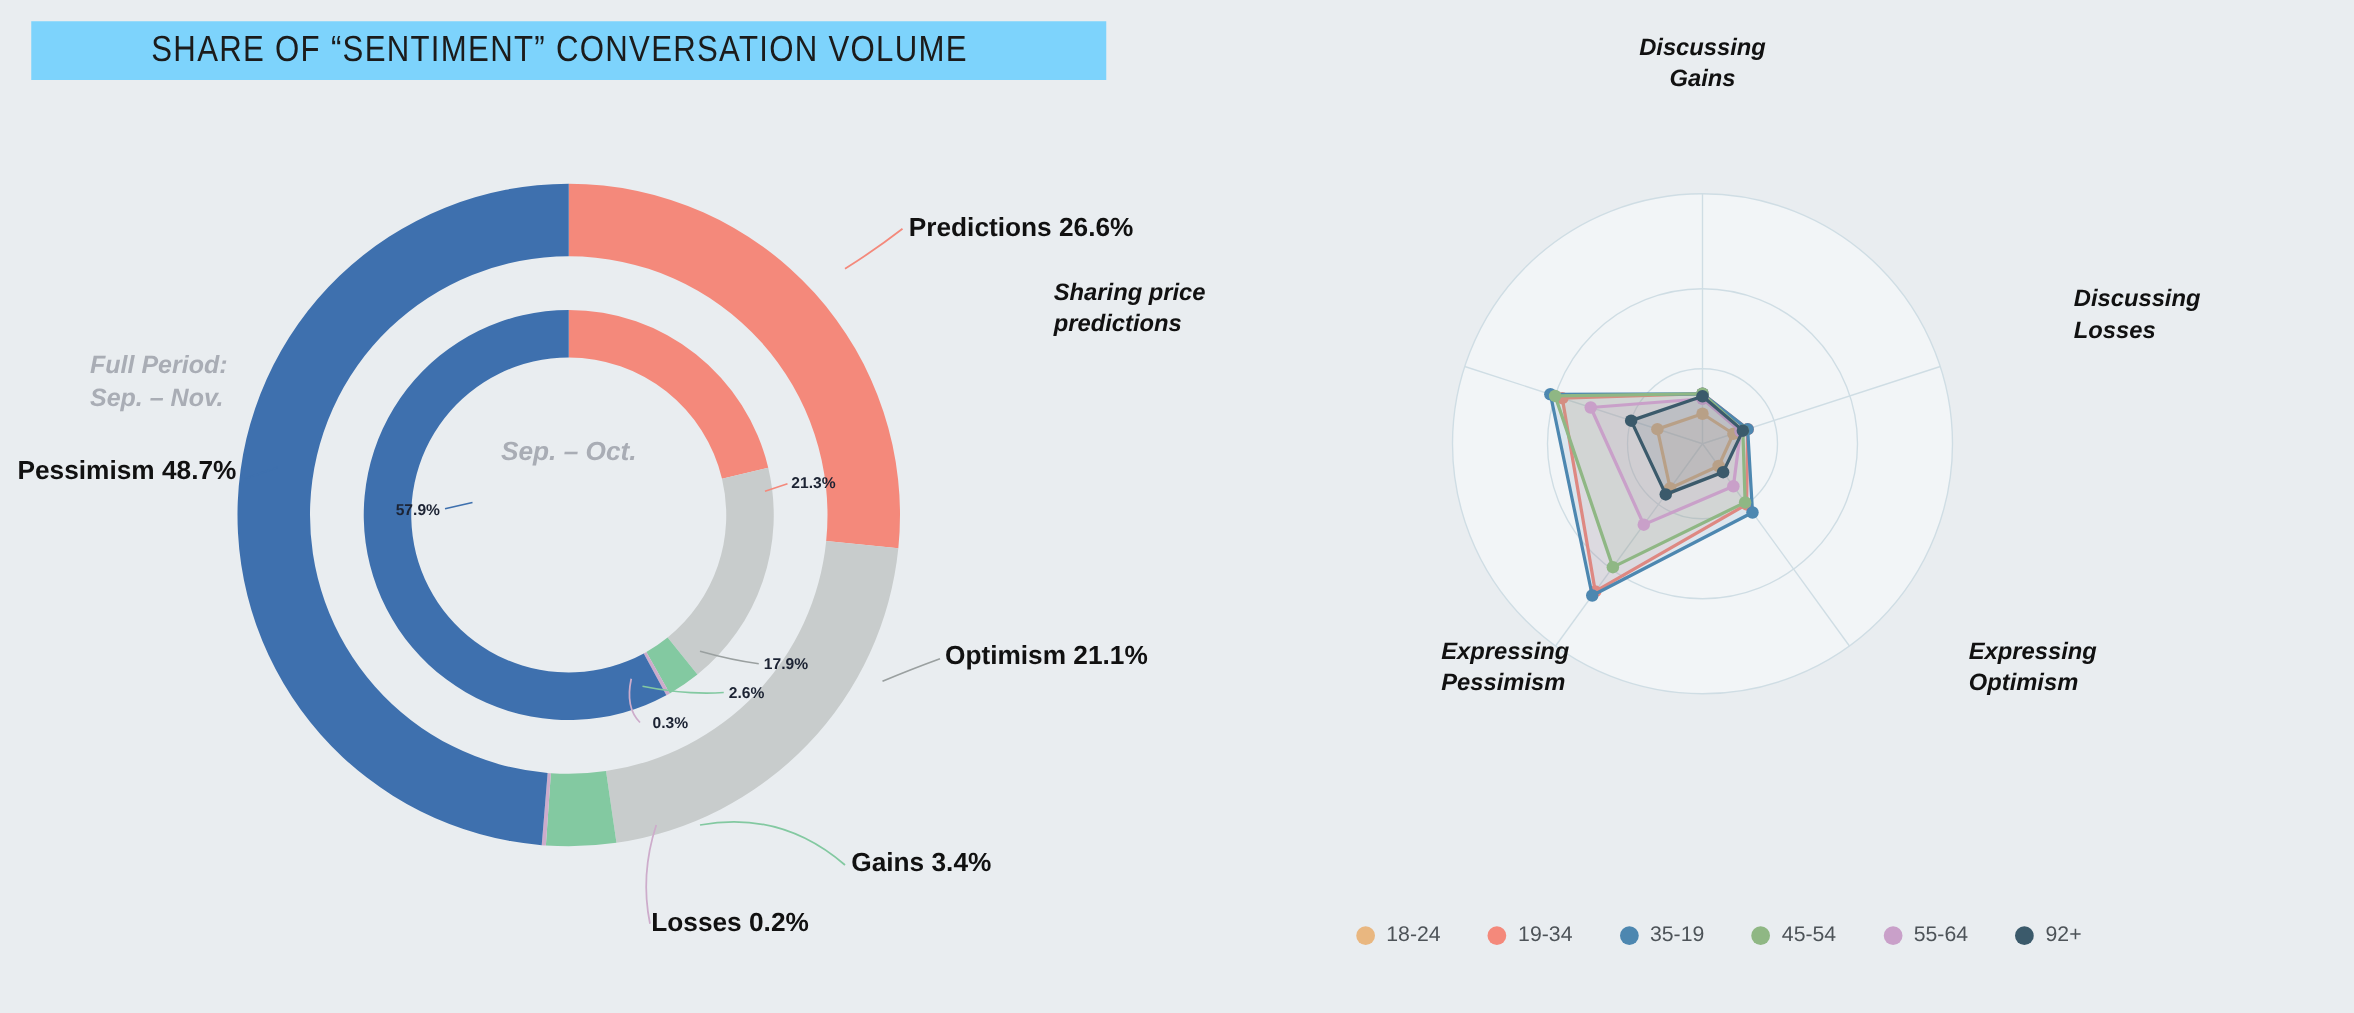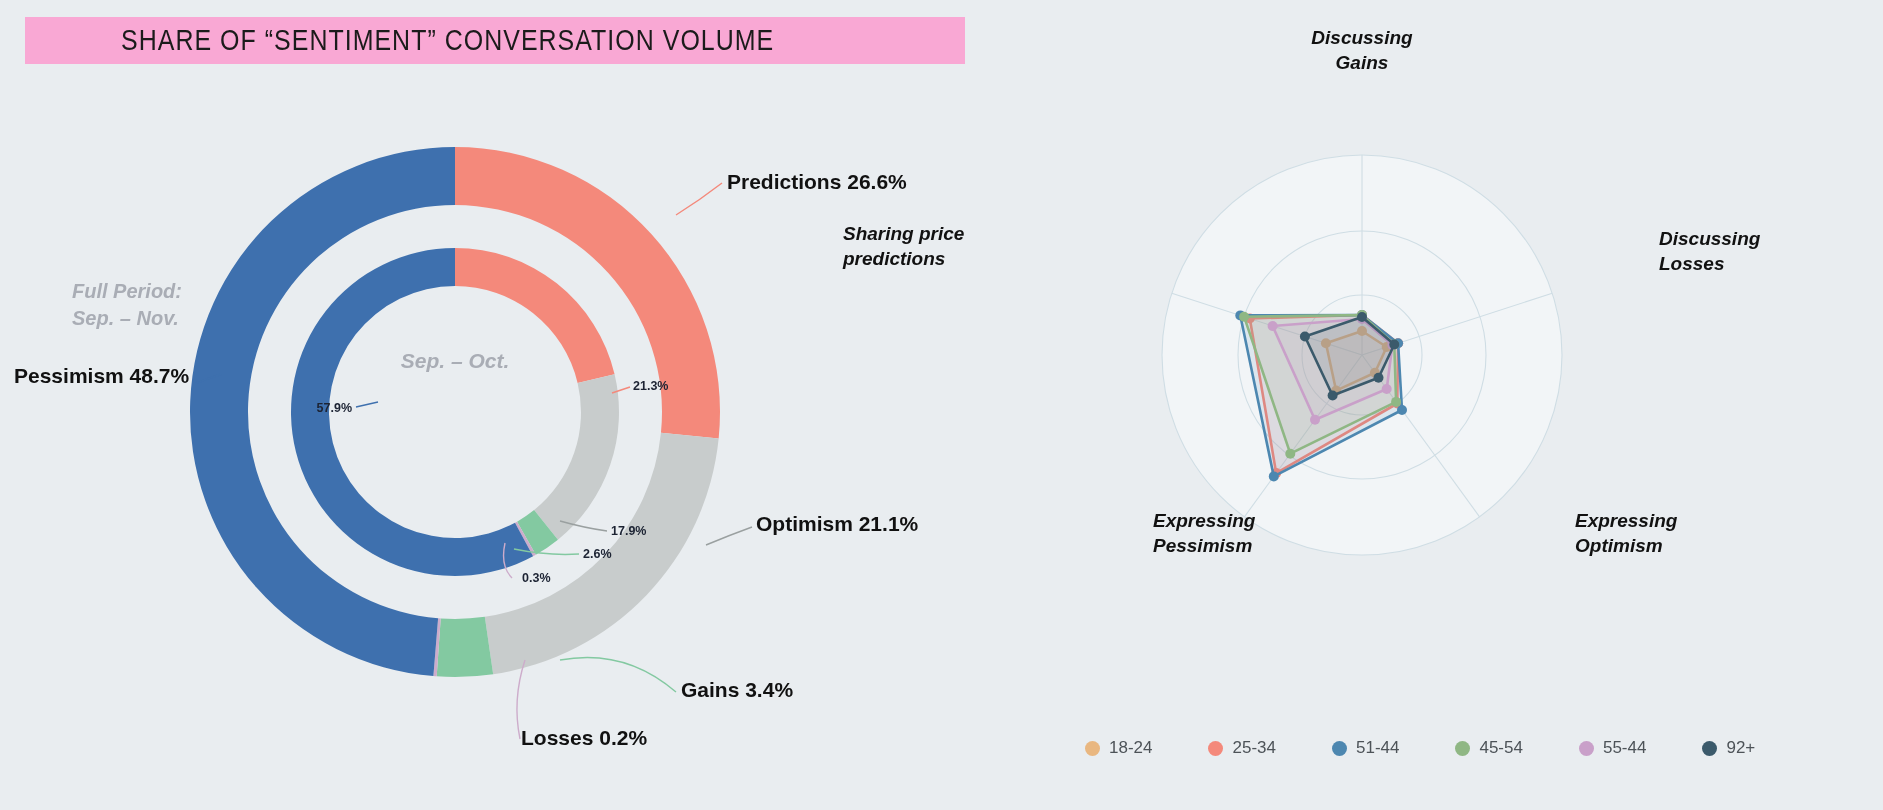--- a/index.html
+++ b/index.html
@@ -4,22 +4,22 @@
 <style>
   html,body{margin:0;padding:0;}
   body{
     width:1883px;height:810px;
     background:#e9edf0;
     font-family:"Liberation Sans", sans-serif;
     overflow:hidden;
     position:relative;
   }
   #title-bar{
-    position:absolute;left:25px;top:17px;width:940px;height:47px;
-    background:#f9a8d4;display:flex;align-items:center;
+    position:absolute;left:25px;top:17px;width:860px;height:47px;
+    background:#7dd3fc;display:flex;align-items:center;
   }
   #title-text{
     margin-left:96px;
     font-family:"Liberation Sans Narrow","Liberation Sans",sans-serif;
     font-size:29px;letter-spacing:1.2px;color:#1b1b1b;
     transform:scaleX(.86);transform-origin:left center;white-space:nowrap;
   }
   .panel{position:absolute;top:0;height:810px;}
   #donut-panel{left:0;width:960px;}
   #radar-panel{left:960px;width:923px;font-style:italic;}
@@ -28,21 +28,21 @@
   .lbl-small{font-family:"Liberation Sans",sans-serif;font-size:12.5px;font-weight:bold;fill:#1c2333;}
   .center-note{font-family:"Liberation Sans",sans-serif;font-size:21px;font-style:italic;font-weight:bold;fill:#a9adb5;}
   .period-note{font-family:"Liberation Sans",sans-serif;font-size:20px;font-style:italic;font-weight:bold;fill:#a9adb5;}
   .radar-axis-label{font-family:"Liberation Sans",sans-serif;font-size:19px;font-weight:bold;fill:#111;}
   .leader{fill:none;stroke-width:1.4;}
   .grid-circle{fill:none;stroke:#cfdde4;stroke-width:1.1;}
   .grid-spoke{stroke:#cfdde4;stroke-width:1.1;}
   .radar-bg{fill:#f2f5f7;}
   #legend{
     position:absolute;left:1085px;top:738px;
-    display:flex;align-items:center;gap:56px;
+    display:flex;align-items:center;gap:38px;
   }
   .legend-item{display:flex;align-items:center;gap:9px;}
   .legend-dot{width:15px;height:15px;border-radius:50%;display:block;}
   .legend-text{font-family:"Liberation Sans",sans-serif;font-size:17px;color:#4d5358;white-space:nowrap;}
 </style>
 </head>
 <body>
 
 <div id="title-bar">
   <div id="title-text">SHARE OF “SENTIMENT” CONVERSATION VOLUME</div>
@@ -164,31 +164,31 @@
   </svg>
 </div>
 
 <div id="legend">
     <div class="legend-item">
       <span class="legend-dot" style="background: rgb(233, 183, 128);"></span>
       <span class="legend-text">18-24</span>
     </div>
     <div class="legend-item">
       <span class="legend-dot" style="background: rgb(244, 137, 123);"></span>
-      <span class="legend-text">25-34</span>
+      <span class="legend-text">19-34</span>
     </div>
     <div class="legend-item">
       <span class="legend-dot" style="background: rgb(77, 135, 176);"></span>
-      <span class="legend-text">51-44</span>
+      <span class="legend-text">35-19</span>
     </div>
     <div class="legend-item">
       <span class="legend-dot" style="background: rgb(143, 183, 132);"></span>
       <span class="legend-text">45-54</span>
     </div>
     <div class="legend-item">
       <span class="legend-dot" style="background: rgb(201, 160, 201);"></span>
-      <span class="legend-text">55-44</span>
+      <span class="legend-text">55-64</span>
     </div>
     <div class="legend-item">
       <span class="legend-dot" style="background: rgb(59, 90, 107);"></span>
       <span class="legend-text">92+</span>
     </div>
   </div>
 
 </body></html>

